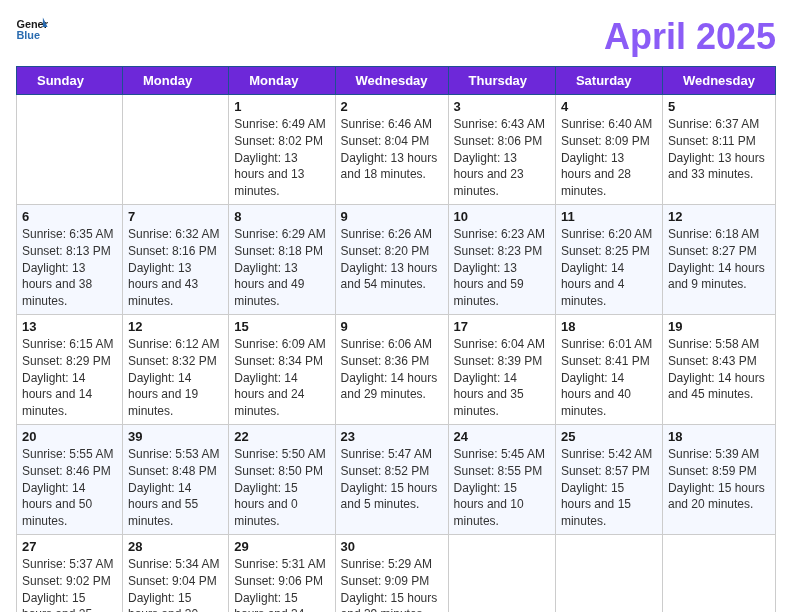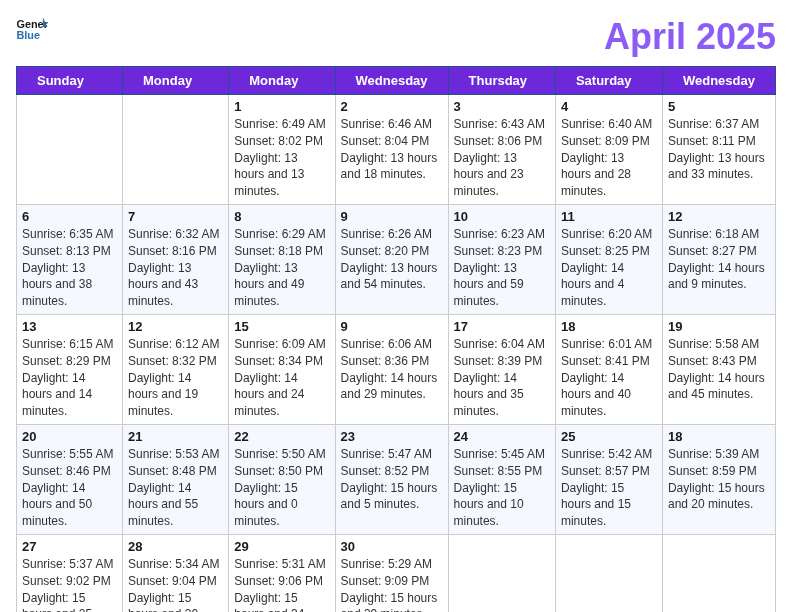--- a/index.html
+++ b/index.html
@@ -193,21 +193,21 @@
           <span class="day-number">19</span>
           <div class="day-info">Sunrise: 5:58 AM<br>Sunset: 8:43 PM<br>Daylight: 14 hours and 45 minutes.</div>
         </td>
       </tr>
       <tr>
         <td>
           <span class="day-number">20</span>
           <div class="day-info">Sunrise: 5:55 AM<br>Sunset: 8:46 PM<br>Daylight: 14 hours and 50 minutes.</div>
         </td>
         <td>
-          <span class="day-number">21</span>
+          <span class="day-number">39</span>
           <div class="day-info">Sunrise: 5:53 AM<br>Sunset: 8:48 PM<br>Daylight: 14 hours and 55 minutes.</div>
         </td>
         <td>
           <span class="day-number">22</span>
           <div class="day-info">Sunrise: 5:50 AM<br>Sunset: 8:50 PM<br>Daylight: 15 hours and 0 minutes.</div>
         </td>
         <td>
           <span class="day-number">23</span>
           <div class="day-info">Sunrise: 5:47 AM<br>Sunset: 8:52 PM<br>Daylight: 15 hours and 5 minutes.</div>
         </td>

